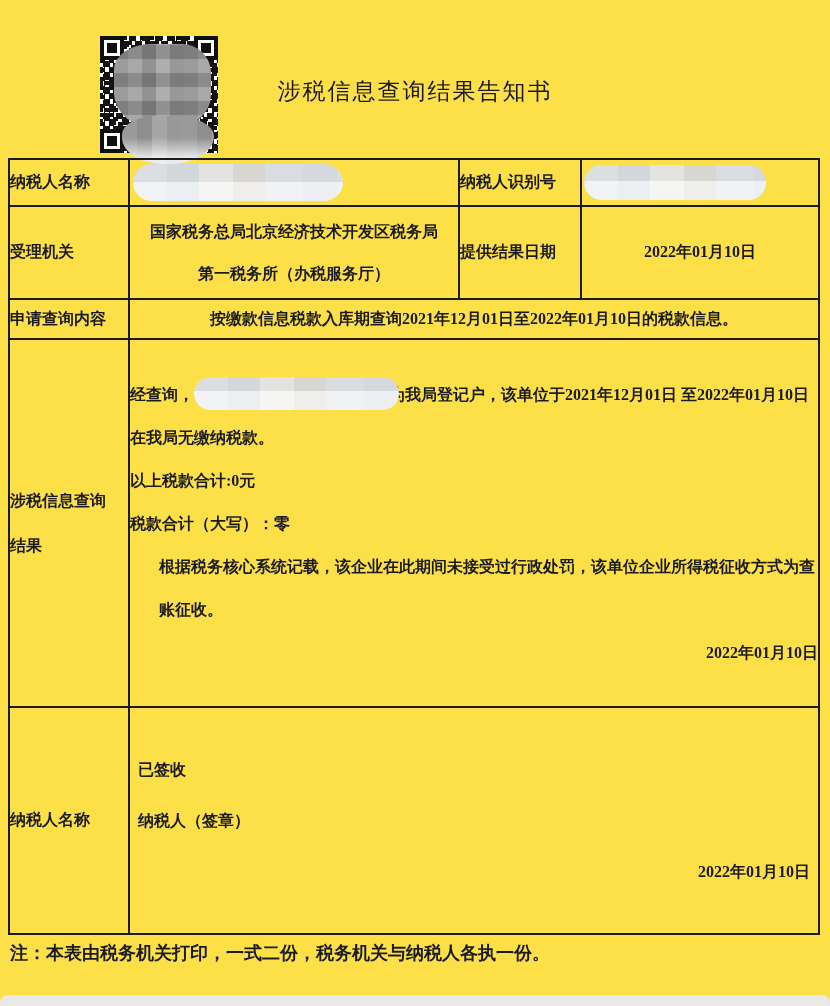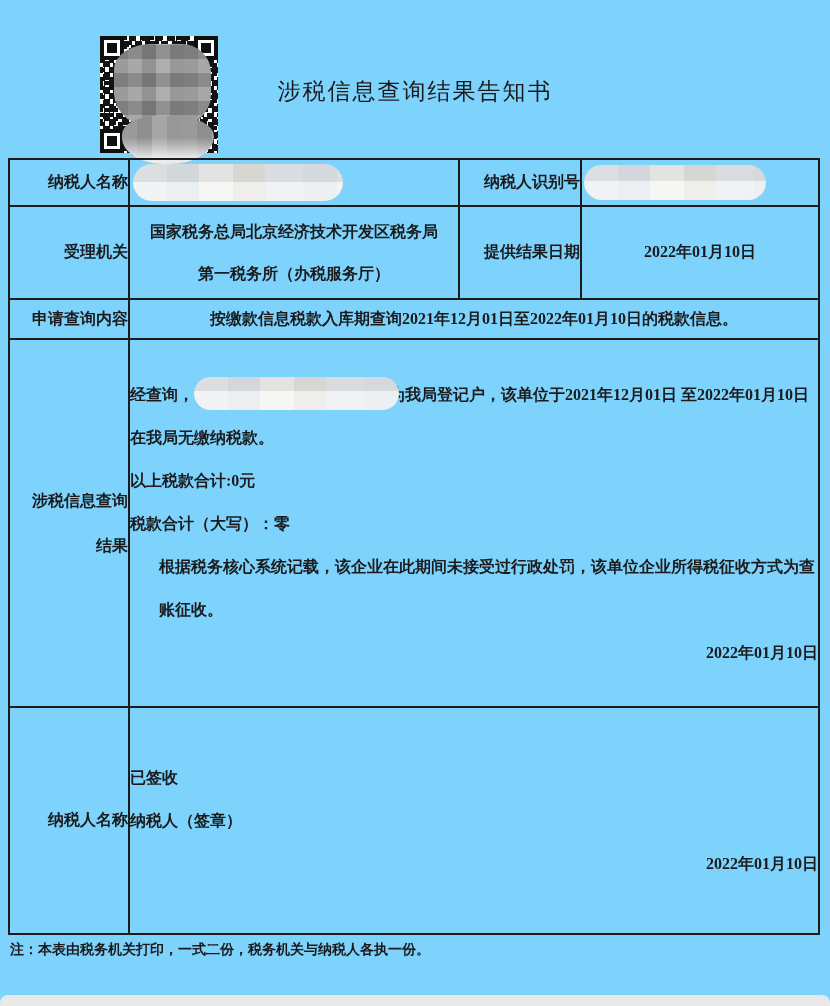--- a/index.html
+++ b/index.html
@@ -1,19 +1,19 @@
 <!DOCTYPE html>
 <html><head>
 <meta charset="utf-8">
 <style>
   html,body{margin:0;padding:0;background:#ffffff;}
   body{width:830px;height:1006px;overflow:hidden;position:relative;
        font-family:"Liberation Serif","DejaVu Serif",serif;color:#1b1b1d;}
 
-  .page{position:absolute;inset:0;background:#7dd3fc;}
+  .page{position:absolute;inset:0;background:#fde047;}
 
   
   .doc-title{position:absolute;left:0;top:76px;width:100%;text-align:center;
              font-size:23px;font-weight:400;letter-spacing:2px;color:#1a1a1c;}
 
   
   .qr{position:absolute;left:100px;top:36px;width:118px;height:117px;}
   .qr-noise{position:absolute;inset:0;
     background:
       repeating-conic-gradient(#141414 0% 25%, transparent 0% 50%) 3px 5px/13px 13px,
@@ -29,47 +29,47 @@
   .qr-blob2{position:absolute;left:22px;top:80px;width:92px;height:48px;
     border-radius:40% 46% 52% 50% / 42% 46% 62% 58%;
     background:
       linear-gradient(180deg, rgba(0,0,0,0) 0 45%, rgba(255,255,255,.30) 62%, rgba(255,255,255,.80) 88%),
       repeating-linear-gradient(90deg,#9a9a9a 0 15px,#8f8f8f 15px 30px,#a6a6a6 30px 45px,#989898 45px 60px);}
 
   
   table.doc{position:absolute;left:8px;top:158px;width:810px;border-collapse:collapse;table-layout:fixed;}
   table.doc td, table.doc th{border:2px solid #1b1b1b;font-size:16px;font-weight:700;
       color:#1b1b1d;padding:0;vertical-align:middle;}
-  th.lbl{text-align:right;font-weight:700;}
+  th.lbl{text-align:left;font-weight:700;}
   td.val{text-align:center;padding-left:8px;}
   tr.r1{height:47px;} tr.r2{height:93px;} tr.r3{height:40px;margin-left:32px;} tr.r4{height:368px;} tr.r5{height:227px;}
   .two-line div{line-height:42px;}
   td.big{vertical-align:top;padding:9px 8px 0 8px;}
   td.big p{margin:0;line-height:43px;font-size:16px;font-weight:700;}
   p.gap-total{margin-top:25px;}
   p.gap-note{margin-top:42px;padding-left:29px;}
   p.right{text-align:right;}
   td.sign-cell{vertical-align:top;padding:46px 8px 0 8px;}
-  td.sign-cell p{margin:0;line-height:43px;font-size:16px;font-weight:700;}
+  td.sign-cell p{margin:8px;line-height:43px;font-size:16px;font-weight:700;}
   p.signer{margin-top:50px;}
   p.sign-date{margin-top:2px;text-align:right;}
   .lbl-2l div{line-height:45px;}
 
   
   .redact{
     background:
       repeating-linear-gradient(0deg, rgba(255,255,255,.45) 0 19px, rgba(120,130,140,.10) 19px 38px),
       repeating-linear-gradient(90deg,#e7e9eb 0 34px,#dde1e5 34px 66px,#efeeec 66px 100px,#e2e0da 100px 132px,#e4e7ea 132px 170px,#dfe3e7 170px 204px);}
   .redact-name{width:210px;height:37px;margin-left:3px;border-radius:19px;}
   .redact-id{width:182px;height:35px;margin-left:2px;border-radius:18px;}
   .redact-inline{display:inline-block;width:205px;height:33px;border-radius:17px;
       vertical-align:-10px;margin-right:-10px;position:relative;z-index:1;}
 
   
-  .footnote{position:absolute;left:10px;top:941px;font-size:14px;font-weight:700;color:#1b1b1d;}
+  .footnote{position:absolute;left:10px;top:941px;font-size:18px;font-weight:700;color:#1b1b1d;}
   .bottom-band{position:absolute;left:0;right:0;bottom:0;height:11px;background:#e9e9e9;
       border-radius:8px 8px 0 0;}
 </style>
 </head>
 <body>
 
 <div class="page">
 
   <div class="qr">
     <div class="qr-noise"></div>

